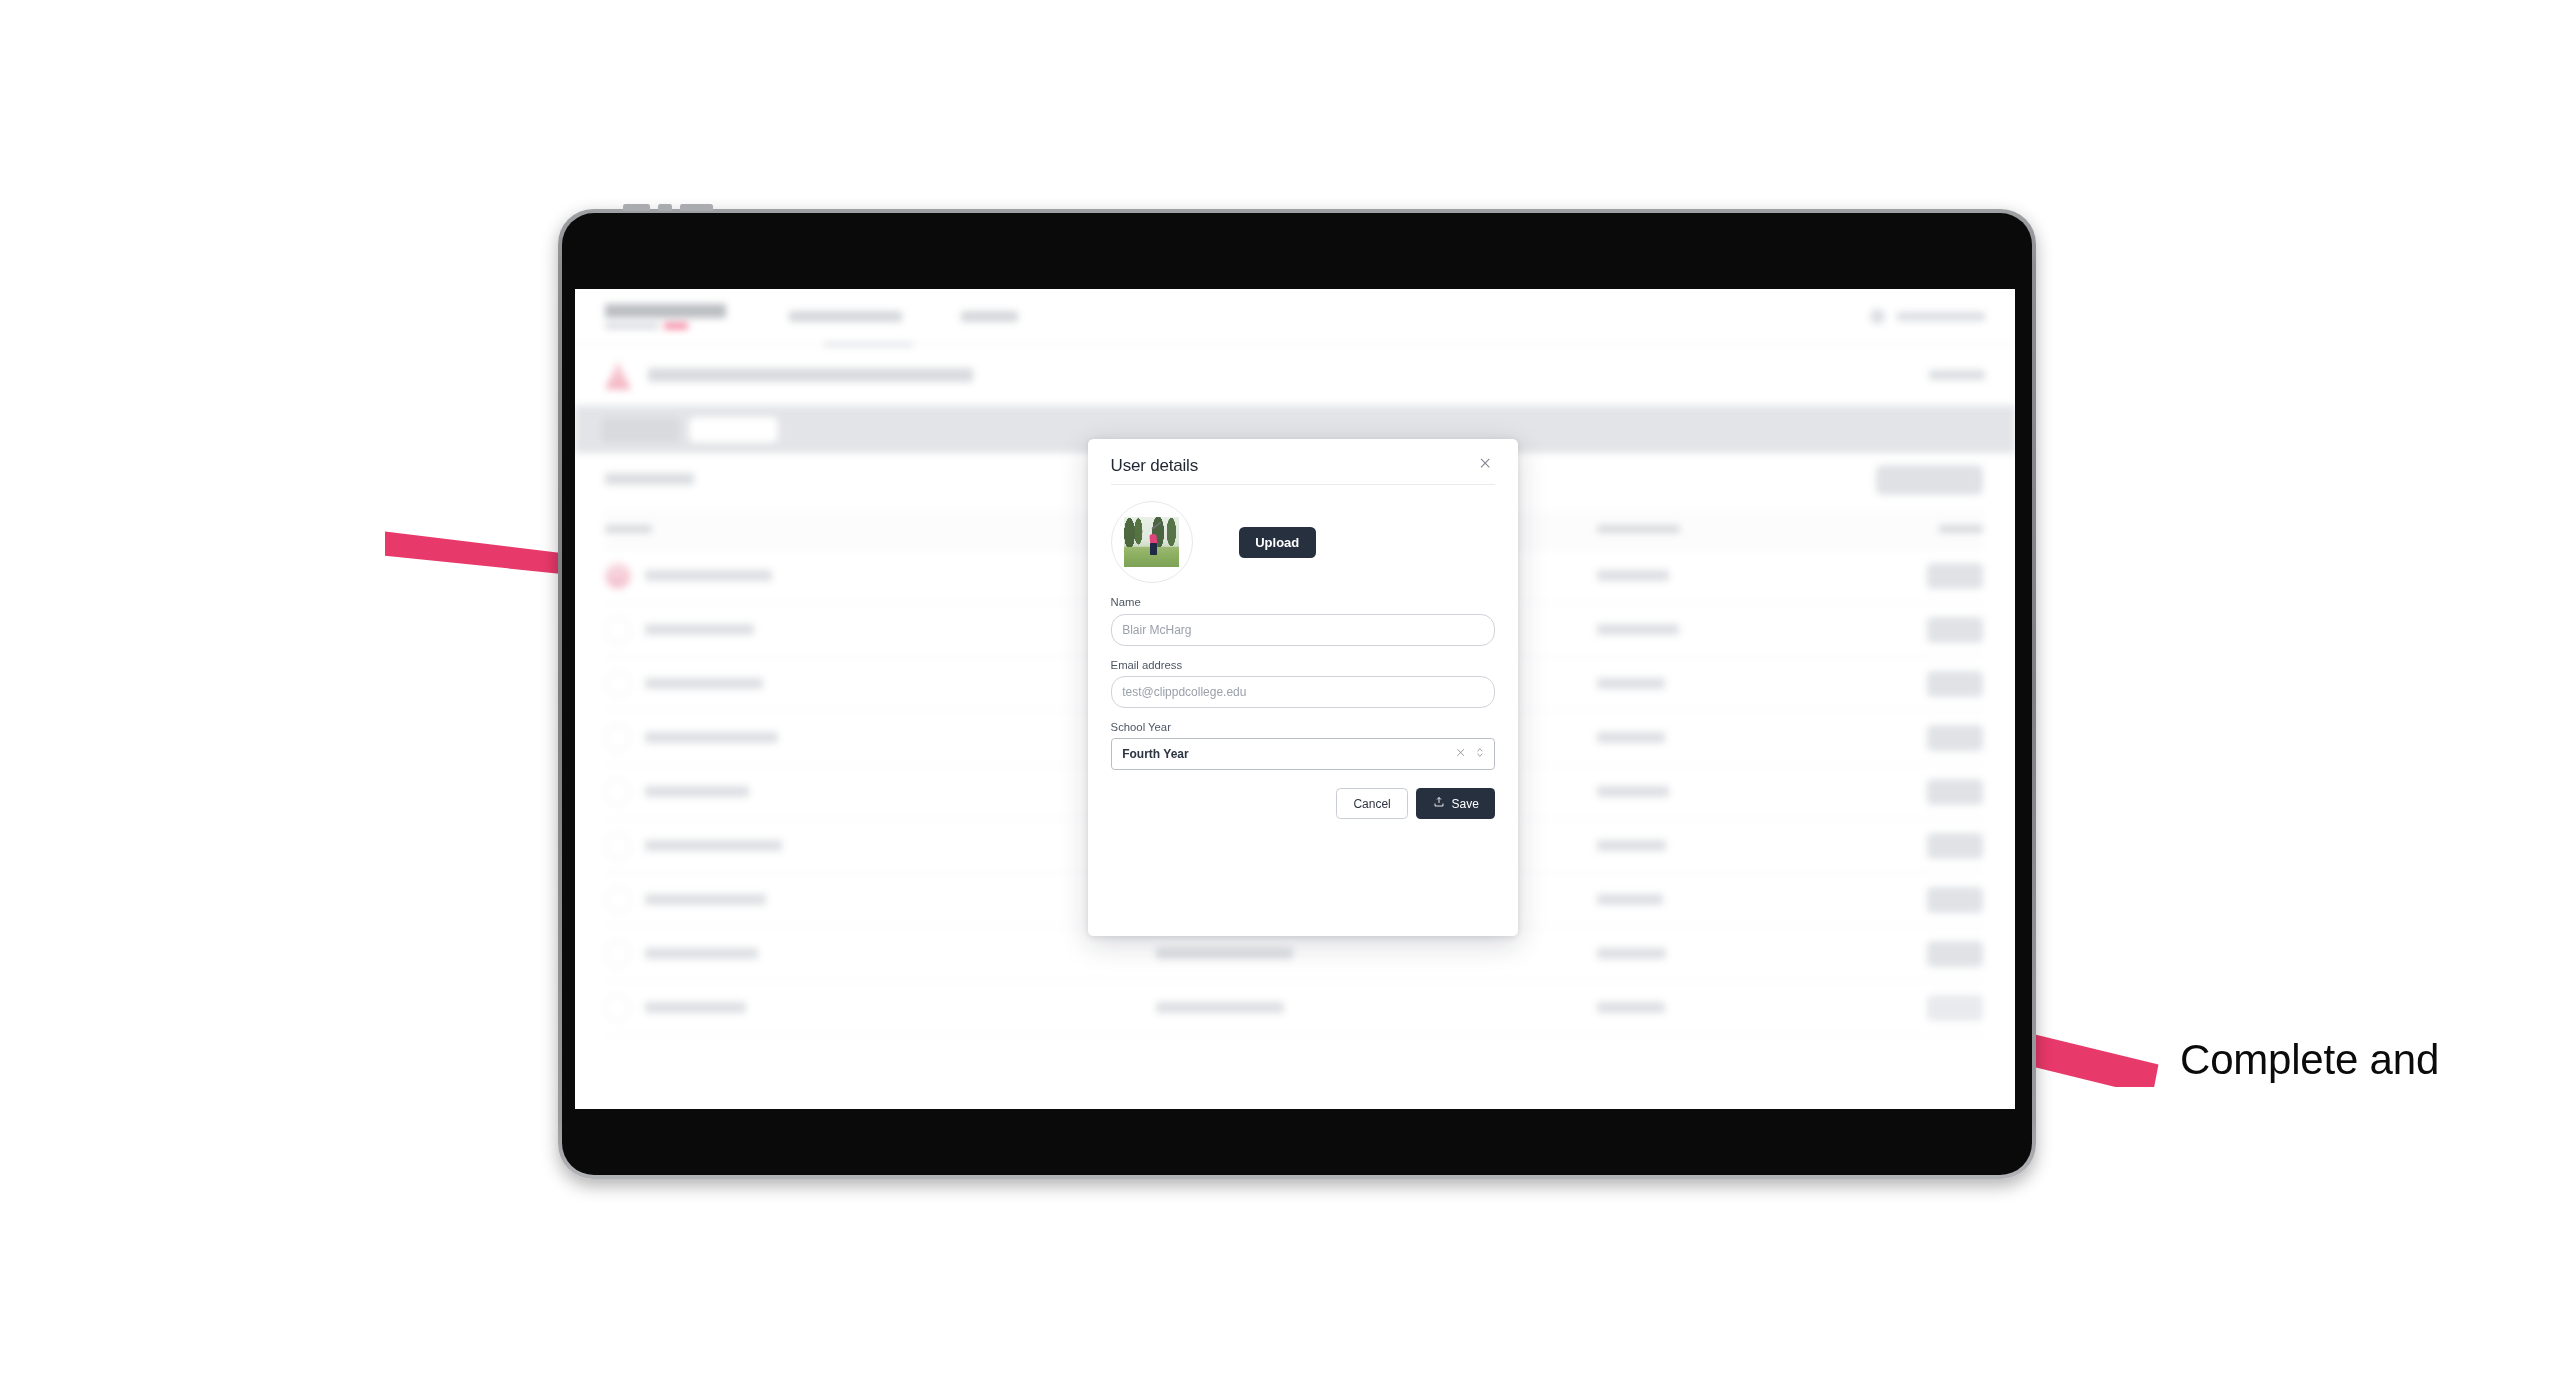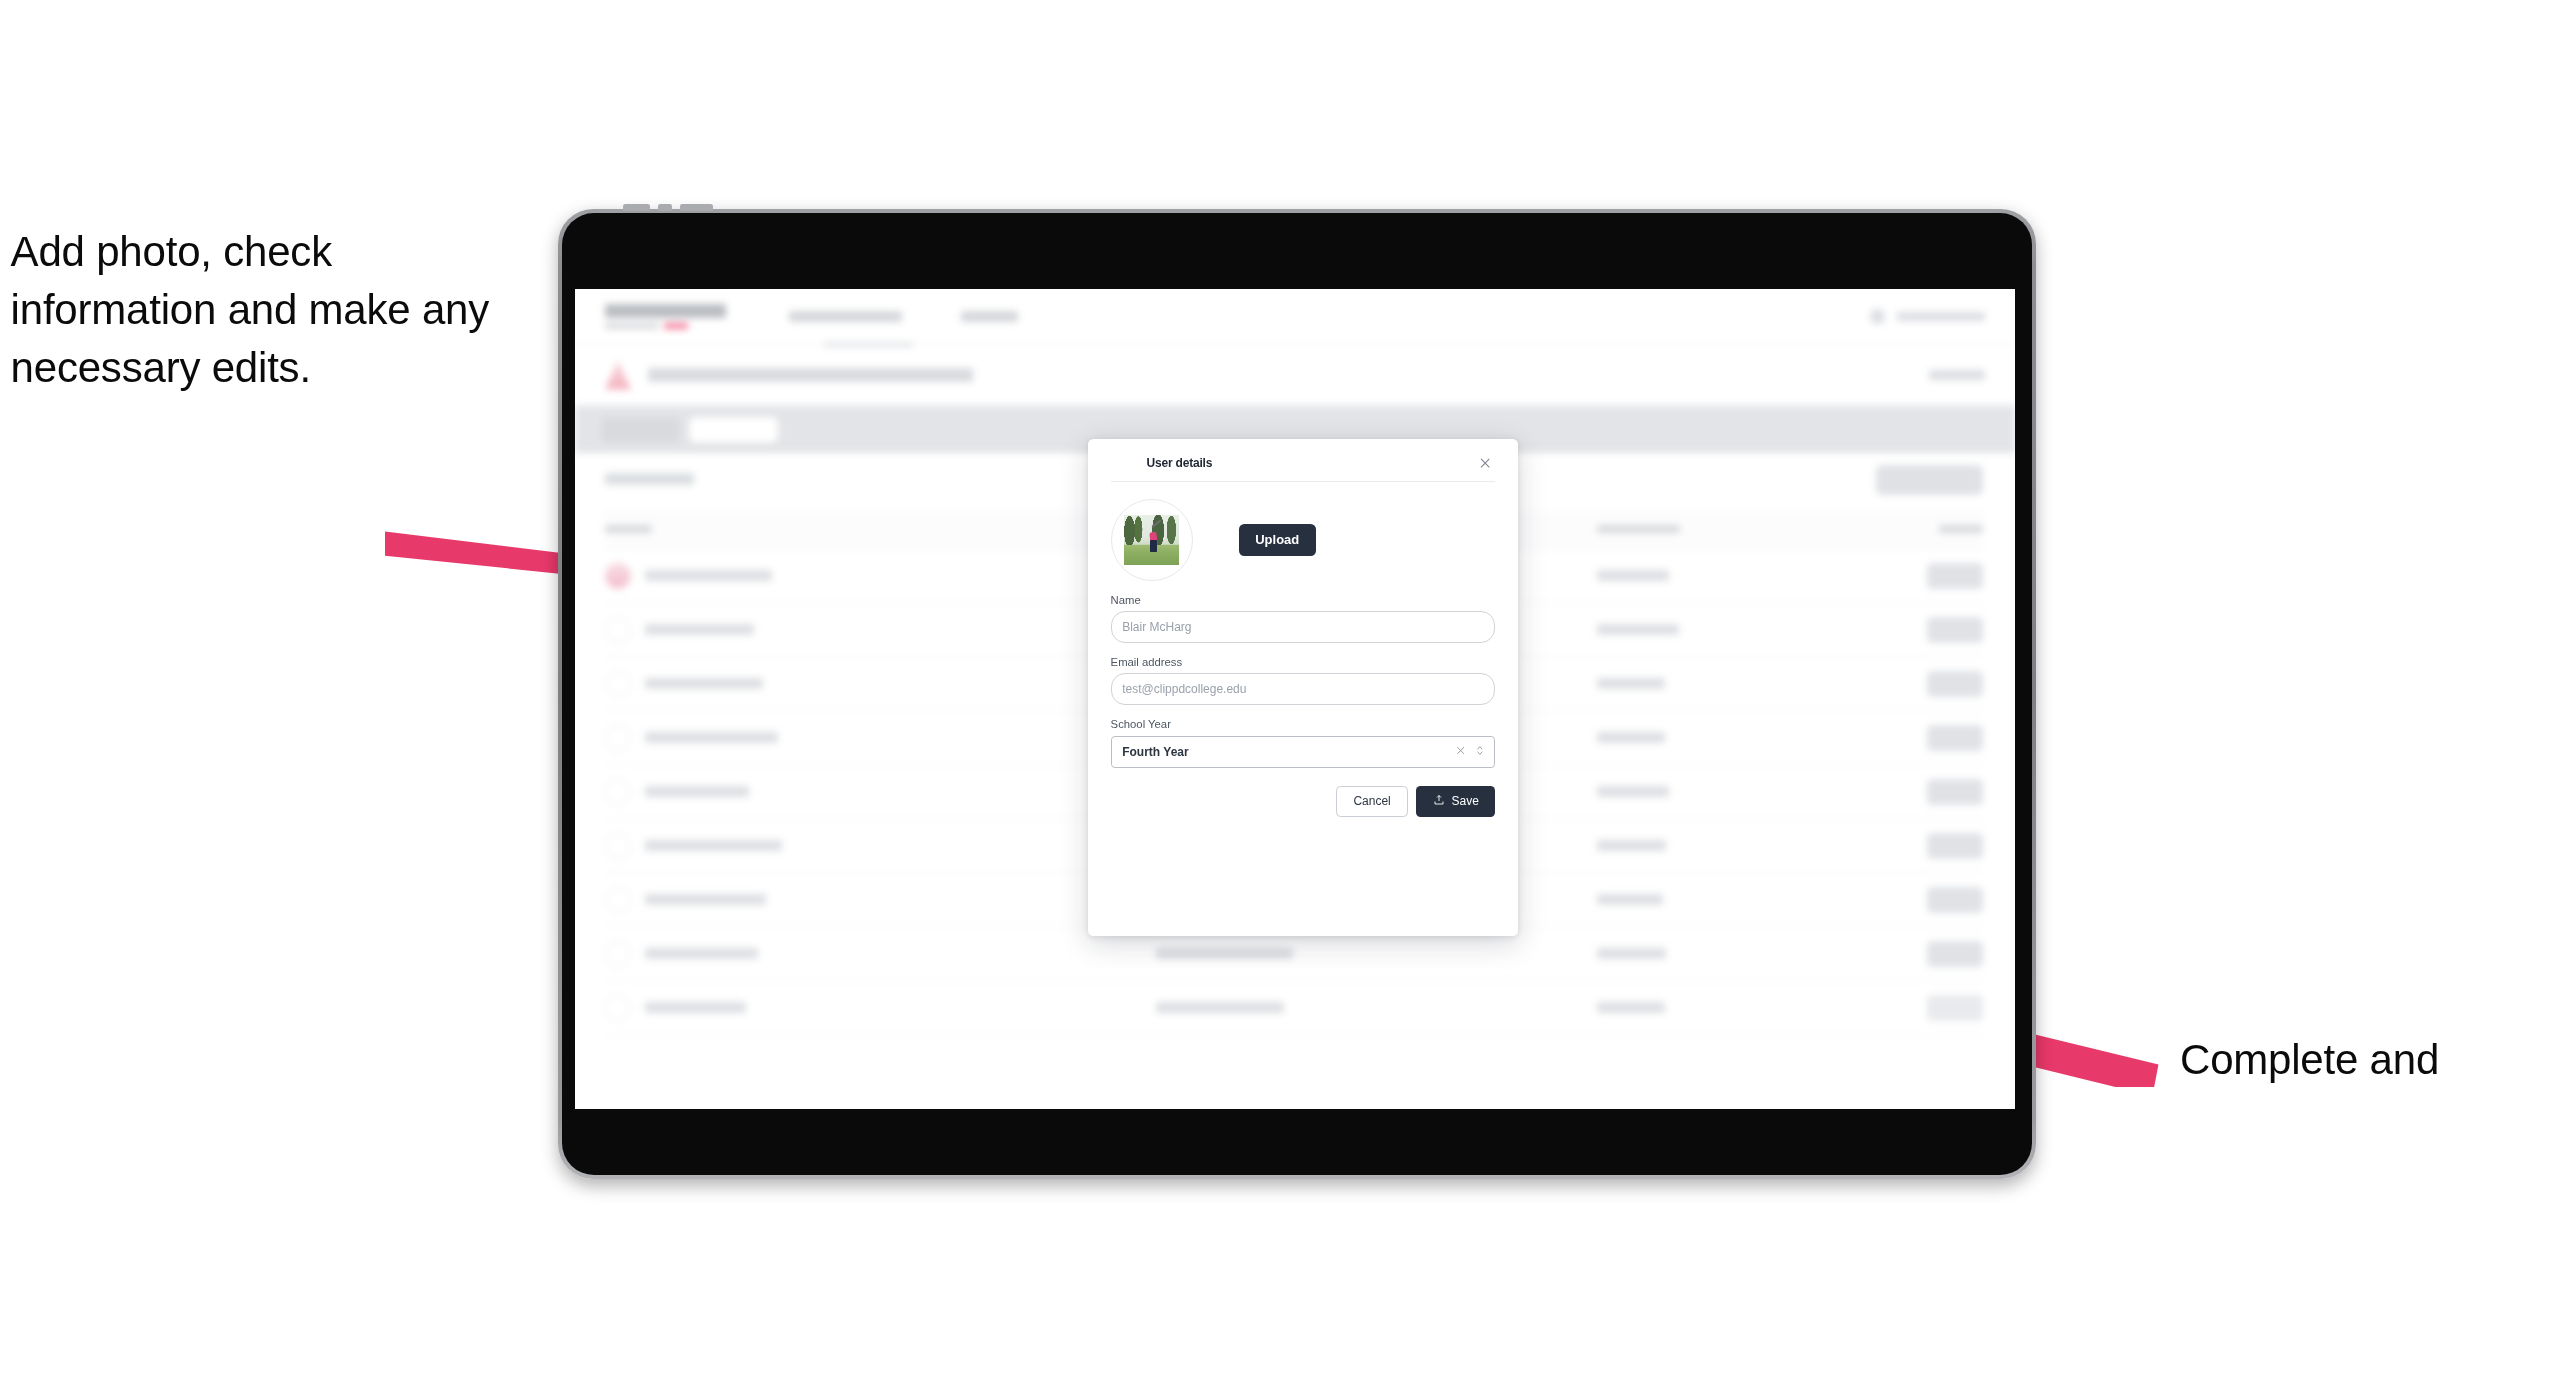--- a/index.html
+++ b/index.html
@@ -150,21 +150,21 @@
     width: 430px; height: 497px;
     background: #ffffff;
     border-radius: 5.3px;
     box-shadow: 0 7.5px 29px rgba(16,24,40,.17), 0 1.5px 6px rgba(16,24,40,.10);
     padding: 16.6px 22.6px 0 22.6px;
   }
   .modal-head {
     display:flex; align-items:flex-start; justify-content:space-between;
     border-bottom: 0.8px solid #e9ebee; padding-bottom: 8.3px;
   }
-  .modal-title { font-size: 12px; font-weight: 700; color: #1f2733; letter-spacing:-0.2px;margin-left:36px; }
+  .modal-title { font-size: 17px; font-weight: 400; color: #1f2733; letter-spacing:-0.2px; }
   .close-x {
     width: 19.6px; height: 19.6px; cursor:pointer;
     display:flex; align-items:center; justify-content:center; margin-top:-2.3px;
   }
   .close-x svg { width: 14.3px; height: 14.3px; stroke:#7b818b; stroke-width:1.7; fill:none; }
 
   .avatar-row { display:flex; align-items:center; gap: 46px; margin-top: 16.6px; }
   .avatar-ring {
     width: 82px; height: 82px; border-radius: 50%;
     border: 1.1px solid #e6e8ea;
@@ -232,21 +232,20 @@
     display:flex; align-items:center; gap: 6.8px;
     font-family:"Liberation Sans", sans-serif;
   }
   .btn-save svg { width: 12px; height: 12px; stroke:#fff; stroke-width:1.8; fill:none; }
 </style>
 </head>
 <body>
 
 <div id="stage">
 
-  <div id="annot-left" class="annot">Add photo, check information and make any necessary edits.</div>
 
   <div id="annot-right" class="annot">
     <div>Complete and</div>
   </div>
 
   <svg class="arrow-svg" style="left:385px; top:521px;" width="679" height="151" viewBox="0 0 900 200">
     <polygon points="0,14 740,104 740,68 840,112 740,158 740,122 0,46" fill="#E8396B"></polygon>
   </svg>
 
   <svg class="arrow-svg" style="left:1525px; top:876px;" width="649" height="211" viewBox="0 0 860 280">

